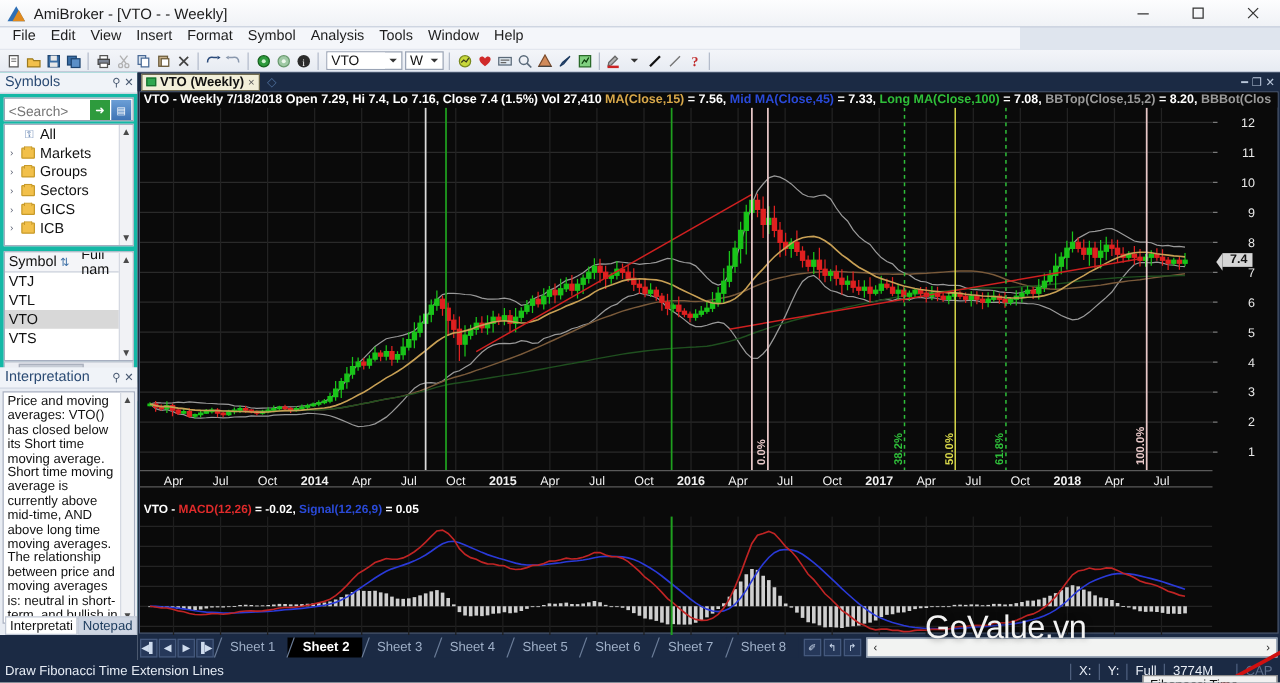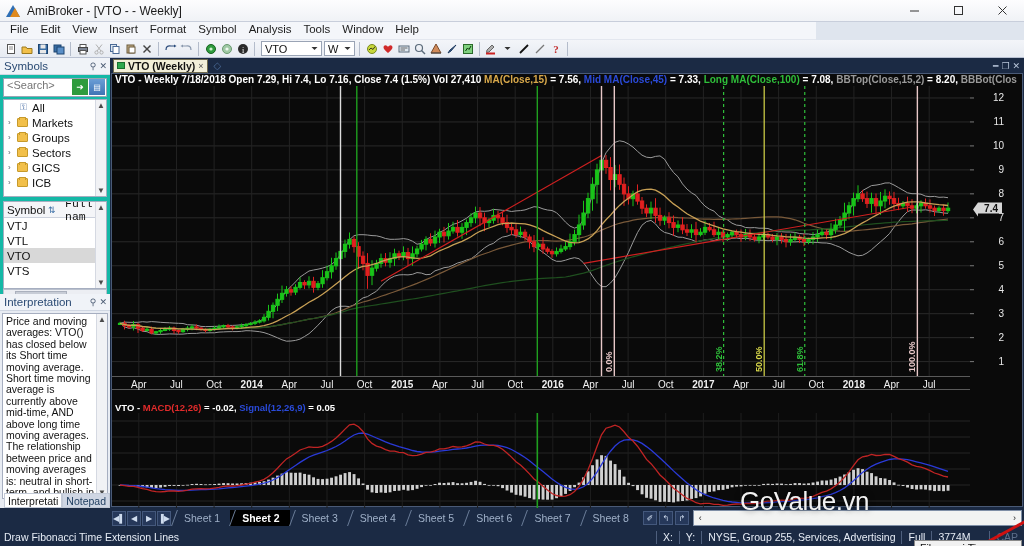--- a/index.html
+++ b/index.html
@@ -78,21 +78,21 @@
     background: #14b8a6;
   }
   .panel-header {
     height: 17px; background: #f0f3f8; display:flex; align-items:center;
     padding-left: 4px; border-bottom: 1px solid #cfd6e2;
   }
   .panel-header .ttl { font-size: 11.5px; color: #2a4a73; }
   .panel-header .hdr-btns { margin-left:auto; display:flex; gap:3px; padding-right:3px; color:#4a5a72; font-size:9px;}
 
   .search-row {
-    height: 19px; margin: 3px 3px 2px 3px; display:flex; align-items:flex-start;
+    height: 19px; margin: 3px 3px 2px 3px; display:flex; align-items:flex-end;
     border: 1px solid #9aa4b5; background:#fff;
   }
   .search-row input {
     flex:1; border:none; outline:none; font-size:11px; padding-left:3px; color:#7a7a7a;
     font-family:"Liberation Sans", sans-serif; min-width:0;
   }
   .srch-btn { width:16px; height:16px; display:flex; align-items:center; justify-content:center; }
   .srch-btn.green { background:#2e9b3d; color:#fff; font-size:9px; margin-right:1px;}
   .srch-btn.blue { background:linear-gradient(#6b9ed6,#3f74b5); color:#fff; font-size:8px; margin-right:1px;}
 
@@ -115,21 +115,21 @@
     display:flex; flex-direction:column; justify-content:space-between; align-items:center;
   }
   .vscroll .arr { font-size:8px; color:#4a4a4a; height:11px; display:flex;align-items:center;}
 
   .symtable { margin: 4px 3px 0 3px; background:#fff; border:1px solid #a6aec0; position:relative; overflow:hidden;
      height: 88px; }
   .symhead { height:16px; display:flex; align-items:center; background:#f4f5f8; border-bottom:1px solid #ccd1dc;
      font-size:11.5px; color:#111; }
   .symhead .c1 { width:44px; padding-left:3px; }
   .symhead .c2 { width:14px; color:#3a6ea5; font-size:9px;}
-  .symhead .c3 { flex:1; padding-left:3px;font-family:Liberation Mono, monospace; }
+  .symhead .c3 { flex:1; padding-left:3px; }
   .symrow { height:15px; display:flex; align-items:center; font-size:11.5px; color:#111; padding-left:3px;}
   .symrow.sel { background:#d8d8d8; }
   .hscroll {
     margin: 0 3px; height: 13px; background:#eceef3; border:1px solid #b9c0cd;
     display:flex; align-items:center; justify-content:space-between; position:relative;
   }
   .hscroll .arr { font-size:8px; color:#333; width:11px; text-align:center;}
   .hscroll .thumb { position:absolute; left:11px; width:52px; height:9px; background:#c7ccd6; border:1px solid #aab0bd;}
 
   .doctabs { display:flex; height:16px; margin-top:3px; align-items:flex-end; padding-left:2px; }
@@ -1362,20 +1362,19 @@
 
       <div class="arr r">›</div>
     </div>
   </div>
 
   <div class="statusbar">
     <div class="sb-left">Draw Fibonacci Time Extension Lines</div>
     <div class="sb-right">
       <div class="sb-cell">X:</div>
       <div class="sb-cell">Y:</div>
-      <div class="sb-cell">NYSE, Group 255, Services, Advertising</div>
       <div class="sb-cell">Full</div>
       <div class="sb-cell" style="min-width:58px">3774M</div>
       <div class="sb-cell sb-dim">CAP</div>
     </div>
   </div>
 
 </div>
 
 </body></html>

